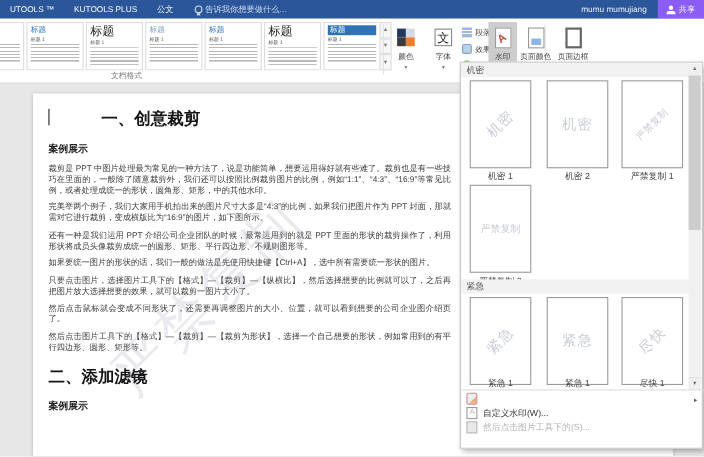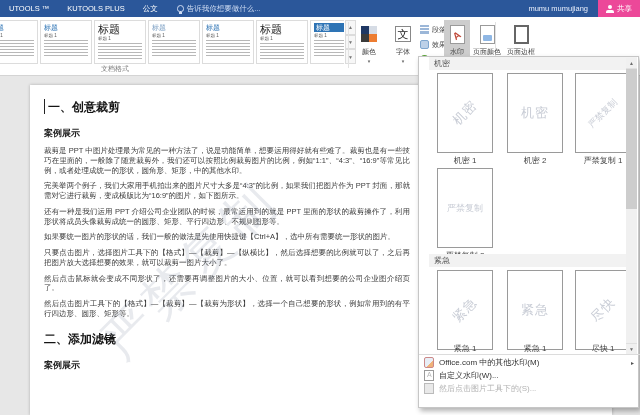--- a/index.html
+++ b/index.html
@@ -6,32 +6,32 @@
   html,body { width:640px; height:415px; overflow:hidden; }
   body { font-family:"Liberation Sans", sans-serif; position:relative; background:#e7e7e7; }
 
   
   .titlebar { position:absolute; top:0; left:0; width:640px; height:17px; background:#2b579a;
     display:flex; align-items:center; color:#fff; font-size:7.5px; white-space:nowrap; }
   .tb-tab { padding:0 9px; height:17px; line-height:17px; cursor:default; }
   .tb-search { display:flex; align-items:center; gap:3px; margin-left:10px; color:#cfdcf3; }
   .tb-right { margin-left:auto; display:flex; align-items:center; }
   .tb-user { margin-right:10px; color:#e8eefb; }
-  .tb-share { display:flex; align-items:center; gap:3px; background:#ec4899; height:17px; padding:0 8px; }
+  .tb-share { display:flex; align-items:center; gap:3px; background:#8b5cf6; height:17px; padding:0 8px; }
   .bulb { width:7px; height:7px; border:1px solid #cfdcf3; border-radius:50% 50% 40% 40%; position:relative; }
   .bulb::after { content:""; position:absolute; left:1px; bottom:-3px; width:3px; height:2px; background:#cfdcf3; }
   .person { width:8px; height:8px; position:relative; }
   .person::before { content:""; position:absolute; left:2px; top:0; width:4px; height:4px; border-radius:50%; background:#fff; }
   .person::after { content:""; position:absolute; left:0; bottom:0; width:8px; height:3px; border-radius:2px 2px 0 0; background:#fff; }
 
   
   .ribbon { position:absolute; top:17px; left:0; width:640px; height:59px; background:#fff;
     border-bottom:1px solid #d4d4d4; }
   .gallery { position:absolute; left:0; top:3px; width:344px; height:44px; overflow:hidden;
-    display:flex; gap:2px;padding-left:16px; }
+    display:flex; gap:2px; }
   .gcard { flex:0 0 52px; height:44px; background:#fff; border:1px solid #dcdcdc; padding:2px 3px; overflow:hidden; }
   .gcard.first { margin-left:-30px; }
   .gc-title { font-size:7px; color:#2e74b5; line-height:9px; }
   .gc-title.serif { font-family:"Liberation Serif", serif; font-size:11px; color:#1a1a1a; line-height:12px; }
   .gc-title.grayblue { color:#7da0c4; }
   .gc-title.selbar { background:#2e74b5; color:#fff; padding:0 2px; }
   .gc-sub { font-size:4.5px; color:#555; margin-top:1px; }
   .gc-lines { margin-top:2px; height:16px;
     background:repeating-linear-gradient(to bottom,#b8b8b8 0,#b8b8b8 1px,transparent 1px,transparent 3px); }
   .gscroll { position:absolute; left:345px; top:3px; width:11px; height:44px; display:flex; flex-direction:column; }
@@ -69,31 +69,31 @@
     font-size:7px; color:#7a7a7a; }
 
   
   .canvas { position:absolute; top:76px; left:0; width:640px; height:339px; background:#e7e7e7; overflow:hidden; }
   .page { position:absolute; left:30px; top:9px; width:582px; height:330px; background:#fff;
     box-shadow:0 0 3px rgba(0,0,0,.25); padding:14px 14px 0 14px; overflow:hidden; }
   .doc-wm { position:absolute; left:10px; top:95px; width:300px; height:180px;
     display:flex; align-items:center; justify-content:center; transform:rotate(-45deg);
     font-family:"Liberation Serif", serif; font-size:50px; letter-spacing:6px;
     color:rgba(130,140,158,.18); white-space:nowrap; pointer-events:none; }
-  .h1 { font-family:"Liberation Serif", serif; font-size:12px; font-weight:bold; color:#141414;
-    display:flex; align-items:flex-start; }
+  .h1 { font-family:"Liberation Serif", serif; font-size:15px; font-weight:bold; color:#141414;
+    display:flex; align-items:flex-start;gap:44px; }
   .cursor { width:1px; height:15px; background:#222; margin-right:3px; }
   .h1.second { margin-top:12px; }
   .subhead { font-size:9px; font-weight:bold; color:#222; margin-top:11px; }
   .doc p { width:366px; font-size:7.5px; line-height:1.3; color:#3a3a3a; margin-top:6px; text-align:justify; }
 
   
   .wm-panel { position:absolute; left:418px; top:56px; width:221px; height:352px; background:#fff;
     border:1px solid #c6c6c6; box-shadow:2px 3px 5px rgba(0,0,0,.3); z-index:10; font-size:8px; }
-  .wm-body { position:absolute; left:0; top:0; width:208px; height:297px; overflow:hidden;margin-left:10px; }
+  .wm-body { position:absolute; left:0; top:0; width:208px; height:297px; overflow:hidden; }
   .wm-sec { height:13px; background:#f2f2f2; color:#555; line-height:13px; padding-left:5px; }
   .wm-sec.sec2 { position:absolute; top:197px; left:0; right:0; }
   .thumb { position:absolute; width:56px; height:80px; background:#fff; border:1px solid #9a9a9a;
     display:flex; align-items:center; justify-content:center; overflow:hidden; cursor:pointer; }
   .thumb .wmtxt { color:#c9cdd6; font-size:13px; white-space:nowrap; letter-spacing:1px; }
   .thumb .wmtxt.small { font-size:9px; letter-spacing:0; }
   .thumb .wmtxt.diag { transform:rotate(-45deg); }
   .thumb-label { position:absolute; width:70px; text-align:center; font-size:8px; color:#444; }
   .wm-sep { position:absolute; left:0; top:297px; width:221px; height:1px; background:#dcdcdc; }
   .wm-menu { position:absolute; left:0; top:299px; width:221px; }
@@ -317,21 +317,20 @@
   <div class="wm-scroll">
     <span class="sarrow up">▲</span>
     <span class="sthumb"></span>
     <span class="sarrow down">▼</span>
   </div>
 
   <div class="wm-sep"></div>
   <div class="wm-menu">
     <div class="wm-item">
       <span class="mi globe"></span>
-      <span>Office.com 中的其他水印(M)</span>
       <span class="sub-arr">▸</span>
     </div>
     <div class="wm-item">
       <span class="mi pagei"></span>
       <span>自定义水印(W)...</span>
     </div>
     <div class="wm-item disabled">
       <span class="mi savei"></span>
       <span>然后点击图片工具下的(S)...</span>
     </div>

